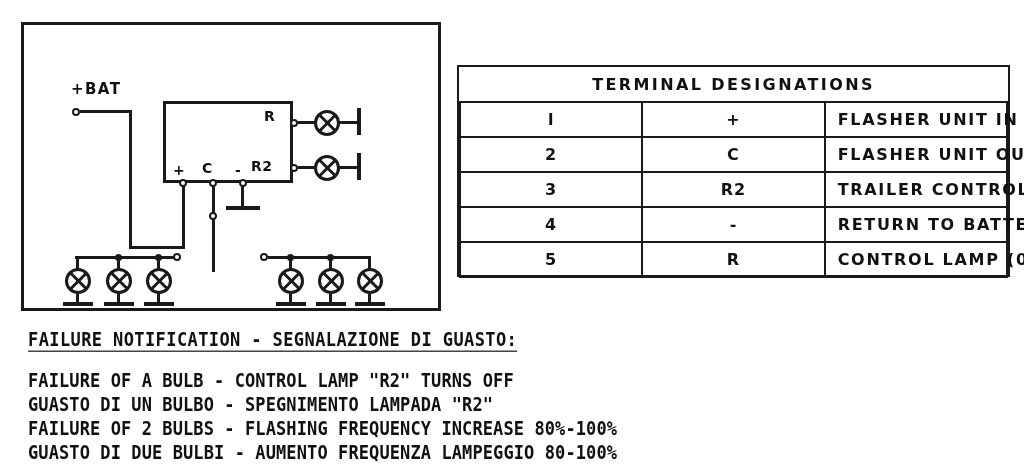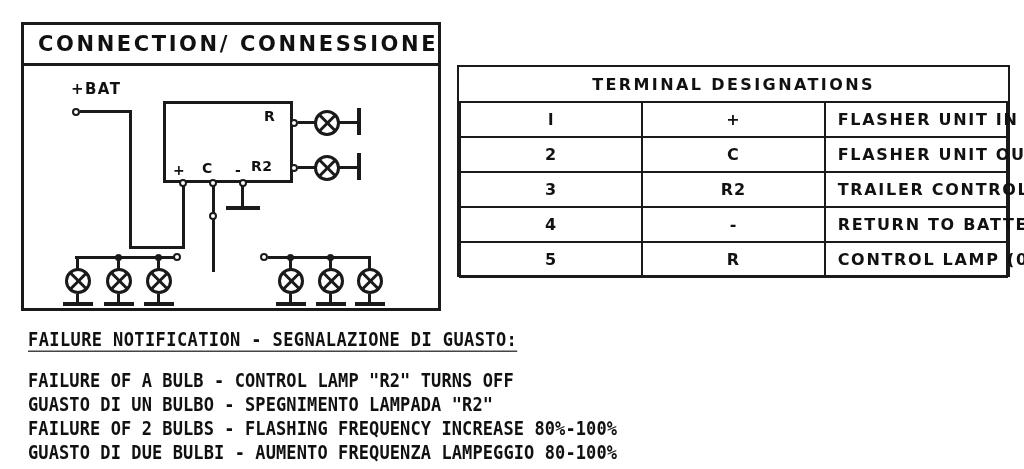--- a/index.html
+++ b/index.html
@@ -241,23 +241,20 @@
   }
 </style>
 </head>
 <body>
 
 <div id="page">
 
 
   <div id="conn-panel">
 
-    <div id="conn-title-bar">
-      <span id="conn-title">CONNECTION/ CONNESSIONE</span>
-    </div>
 
     <div id="schematic">
 
       <div id="flasher-box"></div>
 
       <span class="pin-label" style="left:149px; top:96px;">+</span>
       <span class="pin-label" style="left:178px; top:94px;">C</span>
       <span class="pin-label" style="left:211px; top:96px;">-</span>
       <span class="pin-label" style="left:227px; top:92px;">R2</span>
       <span class="pin-label" style="left:240px; top:42px;">R</span>

